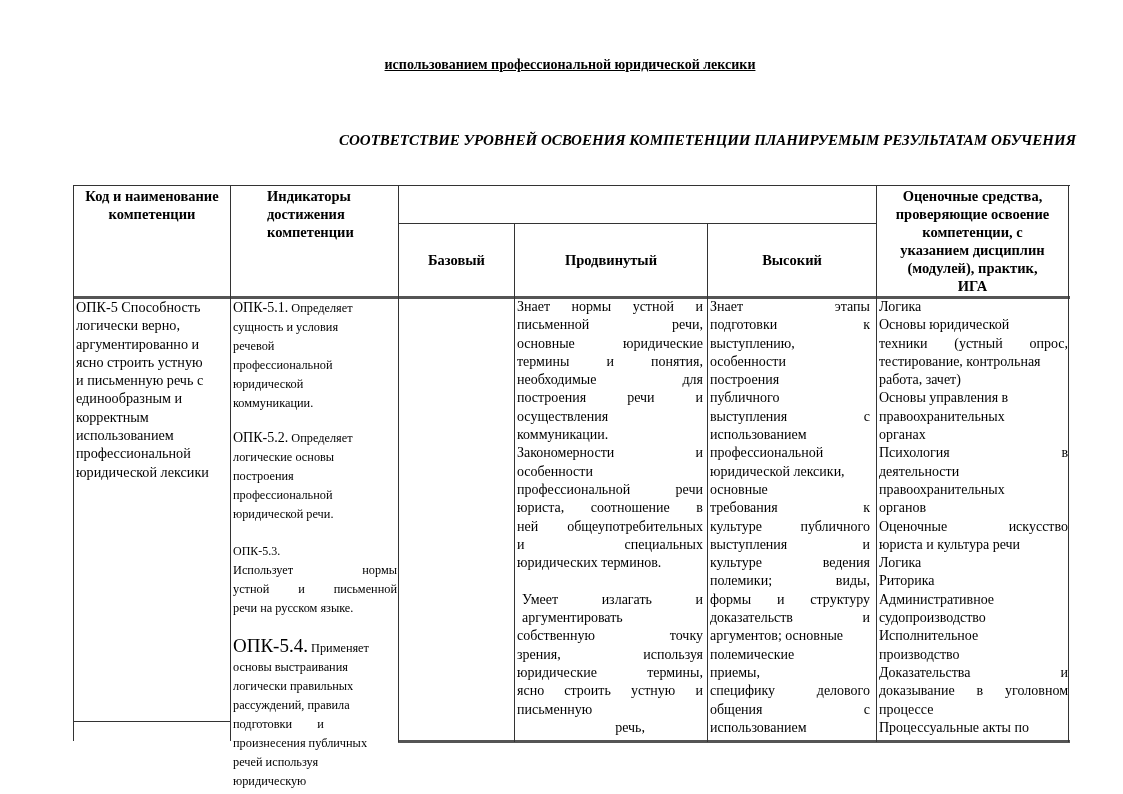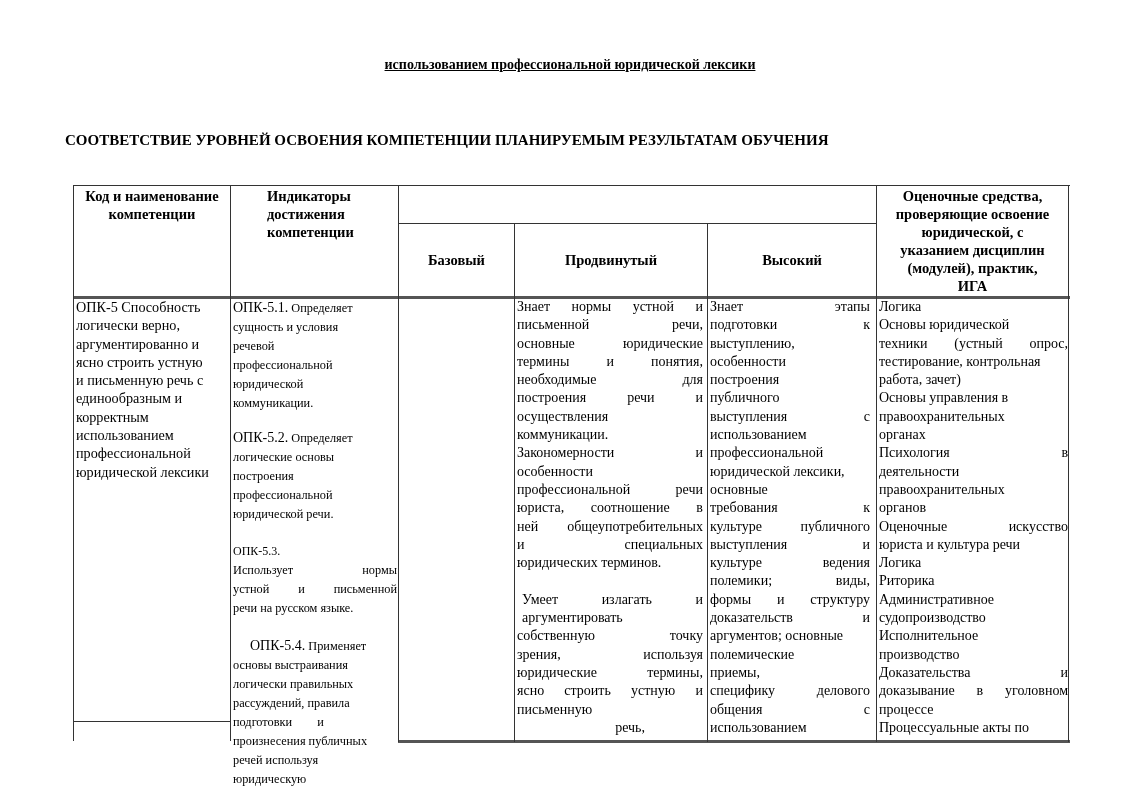--- a/index.html
+++ b/index.html
@@ -1,21 +1,21 @@
 <!DOCTYPE html>
 <html><head>
 <meta charset="utf-8">
 <style>
   html, body { margin: 0; padding: 0; background: #ffffff; }
   body { width: 1123px; height: 794px; position: relative; overflow: hidden;
          font-family: "Liberation Serif", "DejaVu Serif", serif; color: #000; }
   .title { position: absolute; left: 70px; width: 1000px; top: 56px; text-align: center;
            font-weight: bold; font-size: 14px; line-height: 18px; text-decoration: underline; }
-  .subtitle { position: absolute; left: 65px; width: 1000px; top: 131px; text-align: left;
-              font-weight: bold; font-size: 15px; line-height: 18px; }
+  .subtitle { position: absolute; left: 76px; width: 1000px; top: 131px; text-align: right;
+              font-weight: bold; font-size: 15px; line-height: 18px; font-style: italic; }
   .cell { position: absolute; box-sizing: border-box; font-size: 14px; line-height: 18.3px; }
   .hdr { font-weight: bold; text-align: center; font-size: 14.5px; line-height: 18px; }
   .line-h { position: absolute; height: 0; border-top: 1.5px solid #333; }
   .line-v { position: absolute; width: 0; border-left: 1.5px solid #333; }
   .thick { border-color: #555; border-top-width: 3px; }
   .small { font-size: 12.3px; line-height: 19px; }
   .txt-line { display: block; white-space: nowrap; }
   .jl { display: flex; justify-content: space-between; white-space: nowrap; }
   .gap { height: 18px; }
 </style>
@@ -58,21 +58,21 @@
   <span class="txt-line">компетенции</span>
 </div>
 <div class="cell hdr" style="left:399px; top:187px; width:477px;">
 </div>
 <div class="cell hdr" style="left:399px; top:251px; width:115px;">Базовый</div>
 <div class="cell hdr" style="left:515px; top:251px; width:192px;">Продвинутый</div>
 <div class="cell hdr" style="left:708px; top:251px; width:168px;">Высокий</div>
 <div class="cell hdr" style="left:877px; top:187px; width:191px;">
   <span class="txt-line">Оценочные средства,</span>
   <span class="txt-line">проверяющие освоение</span>
-  <span class="txt-line">юридической, с</span>
+  <span class="txt-line">компетенции, с</span>
   <span class="txt-line">указанием дисциплин</span>
   <span class="txt-line">(модулей), практик,</span>
   <span class="txt-line">ИГА</span>
 </div>
 
 <div class="cell" style="left:76px; top:298px; width:154px; font-size:14.2px;">
   <span class="txt-line">ОПК-5 Способность</span>
   <span class="txt-line">логически верно,</span>
   <span class="txt-line">аргументированно и</span>
   <span class="txt-line">ясно строить устную</span>
@@ -110,21 +110,21 @@
       </span>
     <span class="jl">
         <span>устной</span>
         <span>и</span>
         <span>письменной</span>
       </span>
     <span class="txt-line">речи на русском языке.</span>
   </div>
   <div class="gap" style="height:18px;"></div>
   <div>
-    <span class="txt-line"><span style="font-size:14px;margin-left:17px;">ОПК-5.4.</span> <span>Применяет</span></span>
+    <span class="txt-line"><span style="font-size:19px;">ОПК-5.4.</span> <span>Применяет</span></span>
     <span class="txt-line">основы выстраивания</span>
     <span class="txt-line">логически правильных</span>
     <span class="txt-line">рассуждений, правила</span>
     <span class="txt-line" style="word-spacing:22px;">подготовки и</span>
     <span class="txt-line">произнесения публичных</span>
     <span class="txt-line">речей используя</span>
     <span class="txt-line">юридическую</span>
   </div>
 </div>
 

